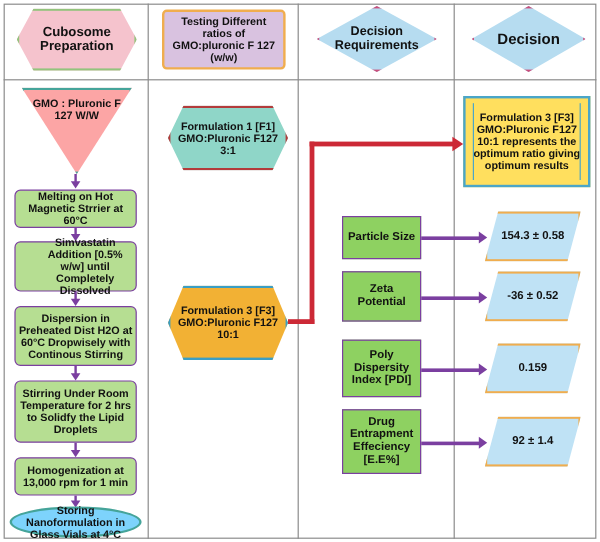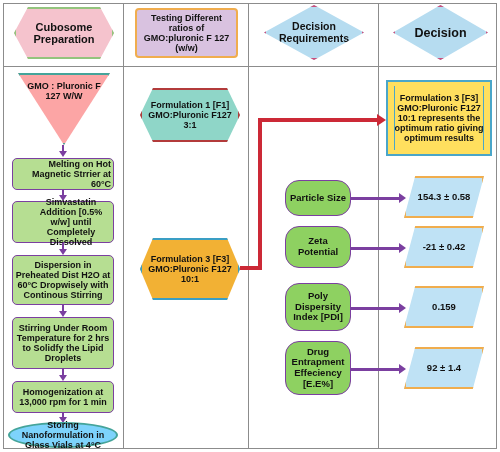--- a/index.html
+++ b/index.html
@@ -21,21 +21,21 @@
   
   .head2{background:#d9c2e0;border:2px solid #f0ad4e;border-radius:4px;font-size:9px;}
 
   
   .diamond{background:#b6dcf0;border:2px solid #c94f7c;
     clip-path:polygon(50% 0,100% 50%,50% 100%,0 50%);font-size:10.5px;}
 
   
   .proc{background:#b6de92;border:1.6px solid #7b3fa0;border-radius:5px;font-size:9px;}
   
-  .req{background:#8ed161;border:1.6px solid #7b3fa0;border-radius:14px;font-size:9.5px;}
+  .req{background:#8ed161;border:1.6px solid #7b3fa0;border-radius:0;font-size:9.5px;}
 
   
   .tri{background:#fca5a5;border:2px solid #45a49a;
     clip-path:polygon(0 0,100% 0,50% 100%);font-size:9px;align-items:flex-start;padding-top:6px;}
 
   
   .fhex{clip-path:polygon(13% 0,87% 0,100% 50%,87% 100%,13% 100%,0 50%);font-size:9px;}
   .fhex.teal{background:#8fd6c8;border:2.4px solid #b33b3b;}
   .fhex.orange{background:#f2b134;border:2.4px solid #3a9ec4;text-align:center;}
 
@@ -85,21 +85,21 @@
   <div class="node diamond" style="left:393px;top:5px;width:95px;height:55px;font-size:12.5px;">
     <span>Decision</span>
   </div>
 
   <div class="node tri" style="left:18px;top:73px;width:92px;height:72px;">
     <span>GMO : Pluronic F 127 W/W</span>
   </div>
   <div class="vconn" style="left:62px;top:145px;height:8px;"></div>
   <div class="arrow-d" style="left:58.5px;top:151px;"></div>
 
-  <div class="node proc" style="left:12px;top:158px;width:102px;height:32px;text-align:right;">
+  <div class="node proc" style="left:12px;top:158px;width:102px;height:32px;">
     <span>Melting on Hot Magnetic Strrier at 60°C</span>
   </div>
   <div class="vconn" style="left:62px;top:190px;height:7px;"></div>
   <div class="arrow-d" style="left:58.5px;top:195px;"></div>
 
   <div class="node proc" style="left:12px;top:201px;width:102px;height:42px;padding-left:16px;">
     <span>Simvastatin Addition [0.5% w/w] until Completely Dissolved</span>
   </div>
   <div class="vconn" style="left:62px;top:243px;height:8px;"></div>
   <div class="arrow-d" style="left:58.5px;top:249px;"></div>
@@ -167,21 +167,21 @@
   <div class="node ybox" style="left:386px;top:80px;width:106px;height:76px;">
     <span>Formulation 3 [F3] GMO:Pluronic F127 10:1 represents the optimum ratio giving optimum results</span>
     <div class="inner"></div>
   </div>
 
   <div class="node para" style="left:404px;top:176px;width:80px;height:42px;">
     <span>154.3 ± 0.58</span>
   </div>
 
   <div class="node para" style="left:404px;top:226px;width:80px;height:42px;">
-    <span>-21 ± 0.42</span>
+    <span>-36 ± 0.52</span>
   </div>
 
   <div class="node para" style="left:404px;top:286px;width:80px;height:42px;">
     <span>0.159</span>
   </div>
 
   <div class="node para" style="left:404px;top:347px;width:80px;height:42px;">
     <span>92 ± 1.4</span>
   </div>
 

